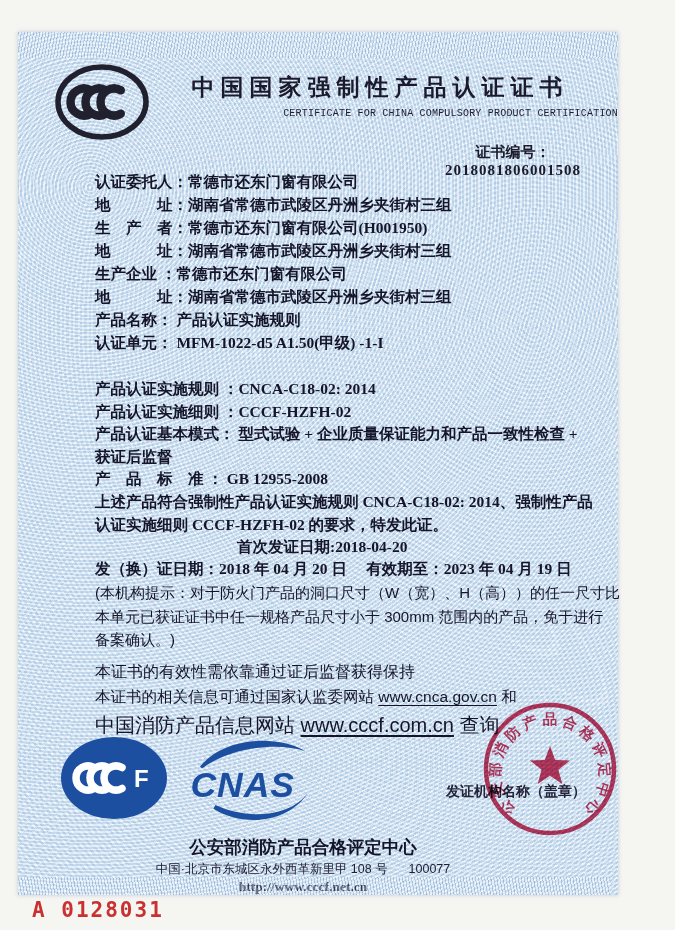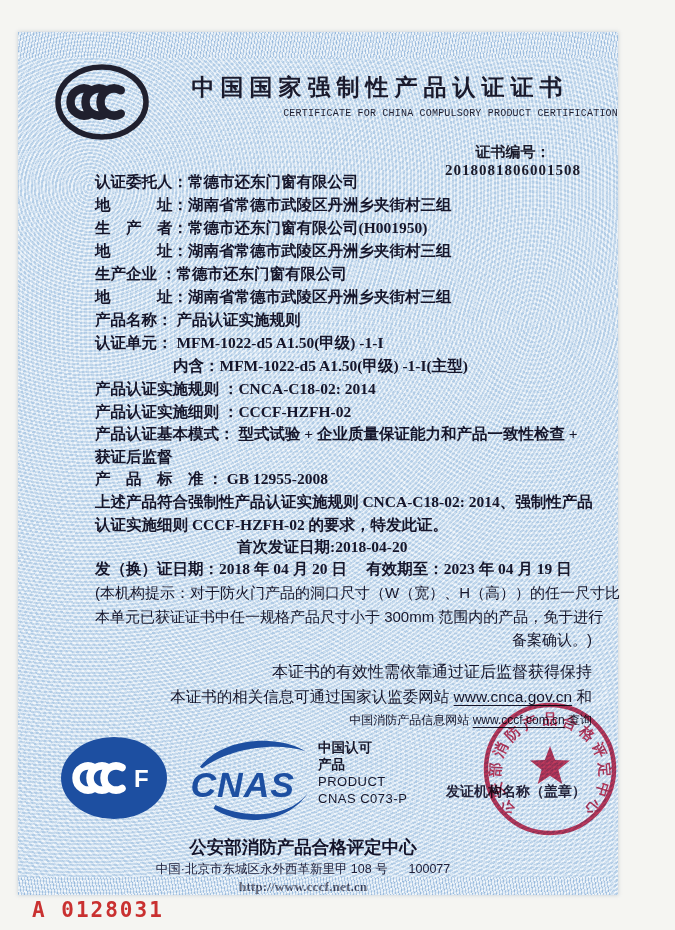--- a/index.html
+++ b/index.html
@@ -48,21 +48,21 @@
   .cert-no { left:390px; top:111px; font-size:15px; font-weight:700;text-align:center; }
   .cert-no .num { letter-spacing:1px; }
 
   
   .body-line {
     left:77px; right:26px; font-size:15.5px; font-weight:700;
     color:#15152a; white-space:nowrap;
   }
   .indent-sub { padding-left:78px; }
   .indent-date { padding-left:142px; }
-  .center { text-align:right; white-space:normal; }
+  .center { text-align:left; white-space:normal; }
   .hei { font-family:"Liberation Sans","DejaVu Sans",sans-serif; font-weight:400; }
   .note { font-size:15px; }
   .info-line a, .ulink { text-decoration:underline; text-underline-offset:3px; color:inherit; }
 
   
   .cccf-logo { left:40px; top:703px; width:112px; height:86px; }
   .cnas-logo { left:168px; top:700px; width:126px; height:96px; }
   .accred { left:300px; top:707px; font-size:13.5px; line-height:17px; color:#16162a; }
   .accred .cn { font-weight:700; }
   .accred .en { font-family:"Liberation Sans","DejaVu Sans",sans-serif; font-size:13px; letter-spacing:.5px; }
@@ -104,65 +104,58 @@
     </div>
 
     <div class="abs body-line" style="top:140px">认证委托人：常德市还东门窗有限公司</div>
     <div class="abs body-line" style="top:163px">地　　　址：湖南省常德市武陵区丹洲乡夹街村三组</div>
     <div class="abs body-line" style="top:186px">生　产　者：常德市还东门窗有限公司(H001950)</div>
     <div class="abs body-line" style="top:209px">地　　　址：湖南省常德市武陵区丹洲乡夹街村三组</div>
     <div class="abs body-line" style="top:232px">生产企业 ：常德市还东门窗有限公司</div>
     <div class="abs body-line" style="top:255px">地　　　址：湖南省常德市武陵区丹洲乡夹街村三组</div>
     <div class="abs body-line" style="top:278px">产品名称： 产品认证实施规则</div>
     <div class="abs body-line" style="top:301px">认证单元： MFM-1022-d5 A1.50(甲级) -1-I</div>
-    <div class="abs body-line indent-sub" style="top:324px">内含：MFM-1022-d5 A1.50(甲级) -1-I(主型)</div>
     <div class="abs body-line" style="top:347px">产品认证实施规则 ：CNCA-C18-02: 2014</div>
     <div class="abs body-line" style="top:370px">产品认证实施细则 ：CCCF-HZFH-02</div>
     <div class="abs body-line" style="top:392px">产品认证基本模式：  型式试验 + 企业质量保证能力和产品一致性检查 +</div>
     <div class="abs body-line" style="top:415px">获证后监督</div>
     <div class="abs body-line" style="top:437px">产　品　标　准 ：  GB 12955-2008</div>
     <div class="abs body-line" style="top:460px">上述产品符合强制性产品认证实施规则 CNCA-C18-02: 2014、强制性产品</div>
     <div class="abs body-line" style="top:483px">认证实施细则 CCCF-HZFH-02 的要求，特发此证。</div>
     <div class="abs body-line indent-date" style="top:505px">首次发证日期:2018-04-20</div>
     <div class="abs body-line" style="top:527px">发（换）证日期：2018 年 04 月 20 日　 有效期至：2023 年 04 月 19 日</div>
 
     <div class="abs body-line hei note" style="top:552px">(本机构提示：对于防火门产品的洞口尺寸（W（宽）、H（高））的任一尺寸比</div>
     <div class="abs body-line hei note" style="top:576px">本单元已获证证书中任一规格产品尺寸小于 300mm 范围内的产品，免于进行</div>
     <div class="abs body-line hei note center" style="top:599px">备案确认。)</div>
 
     <div class="abs body-line hei center" style="top:630px; font-size:16px">本证书的有效性需依靠通过证后监督获得保持</div>
     <div class="abs body-line hei center info-line" style="top:655px; font-size:15.5px">
       <span>本证书的相关信息可通过国家认监委网站 </span><span class="ulink">www.cnca.gov.cn</span><span> 和</span>
     </div>
-    <div class="abs body-line hei center info-line" style="top:680px; font-size:12px">
+    <div class="abs body-line hei center info-line" style="top:680px; font-size:20px">
       <span>中国消防产品信息网站 </span><span class="ulink">www.cccf.com.cn</span><span> 查询</span>
     </div>
 
     <svg class="abs cccf-logo" viewBox="0 0 112 86">
       <ellipse cx="56" cy="43" rx="53" ry="41" fill="#1d4fa1"></ellipse>
       <g fill="none" stroke="#ffffff" stroke-width="7.5" stroke-linecap="round">
         <path d="M 36 32.6 A 12 12 0 1 0 36 53.4"></path>
         <path d="M 50 32.6 A 12 12 0 1 0 50 53.4"></path>
         <path d="M 64 32.6 A 12 12 0 1 0 64 53.4"></path>
       </g>
       <text x="76" y="52" fill="#ffffff" font-size="24" font-weight="700" font-family="Liberation Sans, DejaVu Sans, sans-serif">F</text>
     </svg>
 
     <svg class="abs cnas-logo" viewBox="0 0 130 100">
       <path d="M 14 36 C 38 6 92 2 124 20 C 94 10 46 16 16 38 Z" fill="#1d4fa1"></path>
       <path d="M 28 80 C 60 100 106 94 126 64 C 108 88 64 92 30 76 Z" fill="#1d4fa1"></path>
       <text x="4" y="68" fill="#1d4fa1" font-size="37" font-weight="700" font-style="italic" font-family="Liberation Sans, DejaVu Sans, sans-serif" letter-spacing="1">CNAS</text>
     </svg>
 
-    <div class="abs accred">
-      <div class="cn">中国认可</div>
-      <div class="cn">产品</div>
-      <div class="en">PRODUCT</div>
-      <div class="en">CNAS C073-P</div>
-    </div>
 
     <div class="abs seal-caption">发证机构名称（盖章）</div>
     <svg class="abs seal" viewBox="0 0 150 170">
       <circle cx="75" cy="85" r="64" fill="none" stroke="#c51f46" stroke-width="4.5"></circle>
       <polygon points="75,62 80.2,75.9 95,76.5 83.4,85.7 87.3,100 75,91.8 62.7,100 66.6,85.7 55,76.5 69.8,75.9" fill="#c51f46"></polygon>
       <g id="seal-chars">
           <text x="35.5994623196639" y="120.78307376628291" text-anchor="middle" transform="rotate(-128 35.5994623196639 120.78307376628291)">公</text>
           <text x="27.100524384225558" y="104.34016163555451" text-anchor="middle" transform="rotate(-106.66666666666667 27.100524384225558 104.34016163555451)">安</text>
           <text x="25.165755597774698" y="85.9320662666071" text-anchor="middle" transform="rotate(-85.33333333333334 25.165755597774698 85.9320662666071)">部</text>
           <text x="30.060297685041647" y="68.08144266054613" text-anchor="middle" transform="rotate(-64 30.060297685041647 68.08144266054613)">消</text>

